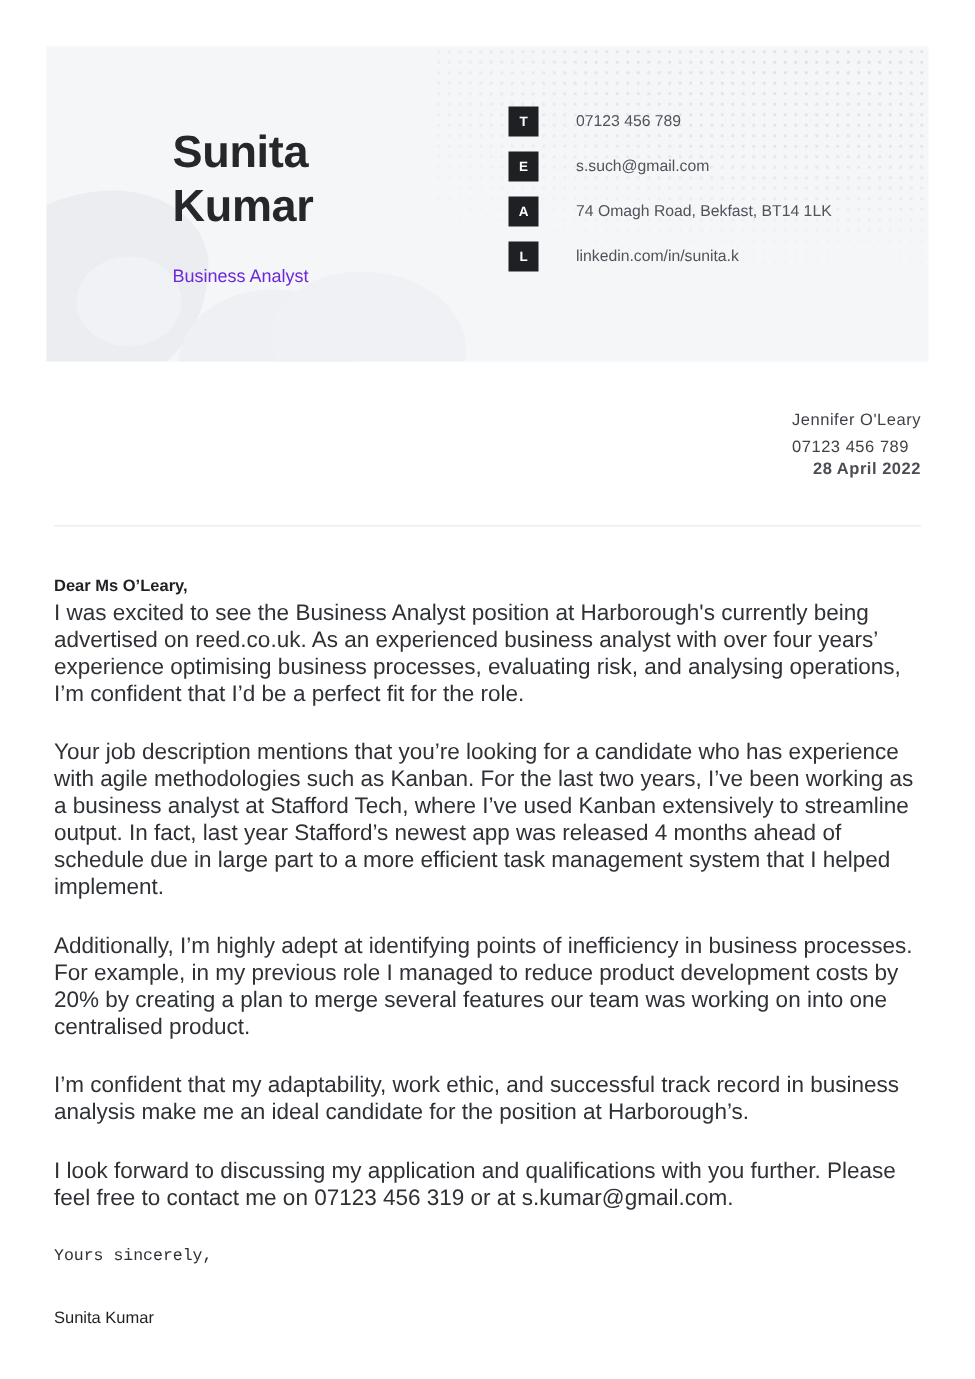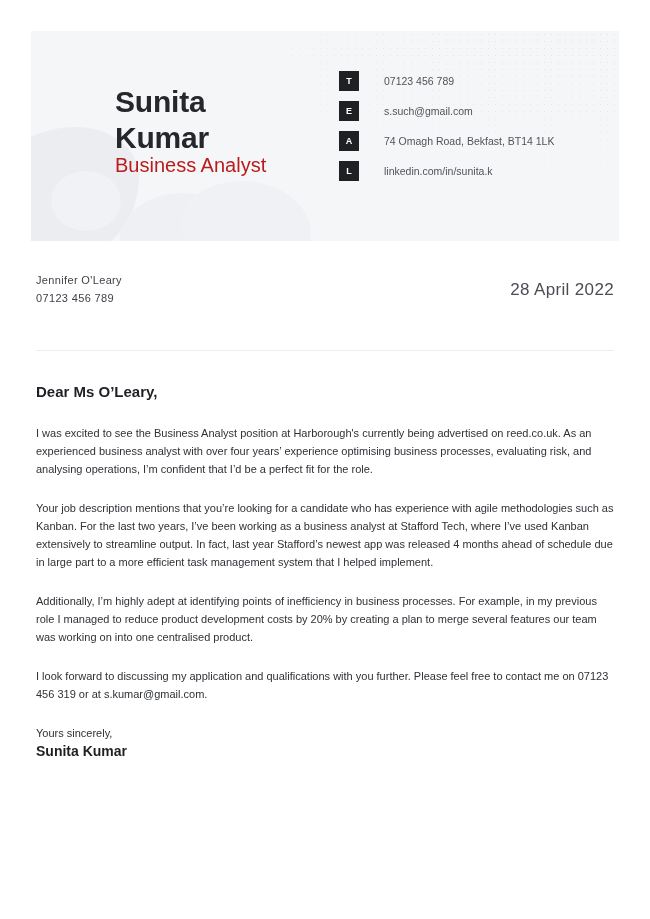--- a/index.html
+++ b/index.html
@@ -88,23 +88,23 @@
     width: 230px;
   }
   .name-line {
     font-size: 30px;
     font-weight: bold;
     color: #25272b;
     line-height: 36px;
     letter-spacing: -0.2px;
   }
   .job-title {
-    margin-top: 0;
-    font-size: 20px;
-    color: #b91c1c;
+    margin-top: 19px;
+    font-size: 12px;
+    color: #6d28d9;
     line-height: 18px;
   }
 
   .contact {
     position: absolute;
     left: 308px;
     top: 40px;
     width: 270px;
   }
   .contact-heading {
@@ -140,74 +140,77 @@
   
   .recipient-block {
     position: absolute;
     left: 36px;
     top: 272px;
     width: 578px;
   }
   .recipient-top {
     display: flex;
     justify-content: space-between;
-    align-items: center;
+    align-items: flex-end;
+    flex-direction: column;
   }
   .recipient-lines {
     font-size: 11px;
     color: #3f4248;
     line-height: 17.5px;
     letter-spacing: 0.35px;
   }
   .letter-date {
-    font-size: 17px;
+    font-size: 11px;
     color: #4a4d53;
     letter-spacing: 0.35px;
     white-space: nowrap;
+    font-weight: bold;
   }
   .divider {
     position: absolute;
     left: 36px;
     top: 350px;
     width: 578px;
     height: 1px;
     background: #eceef0;
   }
 
   
   .letter-body {
     position: absolute;
     left: 36px;
     top: 383px;
     width: 578px;
   }
   .salutation {
-    font-size: 15px;
+    font-size: 11px;
     font-weight: bold;
     color: #1f2024;
     line-height: 17px;
-    margin-bottom: 24px;
   }
   .para {
-    font-size: 11px;
+    font-size: 15px;
     color: #2e3136;
     line-height: 18px;
     margin-bottom: 21px;
   }
   .signoff {
     font-size: 11px;
     color: #2e3136;
     line-height: 18px;
     margin-top: 18px;
+    font-family: Liberation Mono, monospace;
   }
   .signoff-name {
-    font-size: 14px;
-    font-weight: bold;
+    font-size: 11px;
+    font-weight: normal;
     color: #1f2024;
     line-height: 18px;
+    margin-top: 23px;
   }
 </style>
 </head>
 <body>
 
 <div class="page">
 
   <div class="header">
     <div class="header-dots"></div>
     <div class="blob blob-a"></div>
@@ -255,18 +258,19 @@
     </div>
   </div>
 
   <div class="divider"></div>
 
   <div class="letter-body">
     <div class="salutation">Dear Ms O’Leary,</div>
     <div class="para">I was excited to see the Business Analyst position at Harborough's currently being advertised on reed.co.uk. As an experienced business analyst with over four years’ experience optimising business processes, evaluating risk, and analysing operations, I’m confident that I’d be a perfect fit for the role.</div>
     <div class="para">Your job description mentions that you’re looking for a candidate who has experience with agile methodologies such as Kanban. For the last two years, I’ve been working as a business analyst at Stafford Tech, where I’ve used Kanban extensively to streamline output. In fact, last year Stafford’s newest app was released 4 months ahead of schedule due in large part to a more efficient task management system that I helped implement.</div>
     <div class="para">Additionally, I’m highly adept at identifying points of inefficiency in business processes. For example, in my previous role I managed to reduce product development costs by 20% by creating a plan to merge several features our team was working on into one centralised product.</div>
+    <div class="para">I’m confident that my adaptability, work ethic, and successful track record in business analysis make me an ideal candidate for the position at Harborough’s.</div>
     <div class="para">I look forward to discussing my application and qualifications with you further. Please feel free to contact me on 07123 456 319 or at s.kumar@gmail.com.</div>
     <div class="signoff">Yours sincerely,</div>
     <div class="signoff-name">Sunita Kumar</div>
   </div>
 
 </div>
 
 </body></html>

